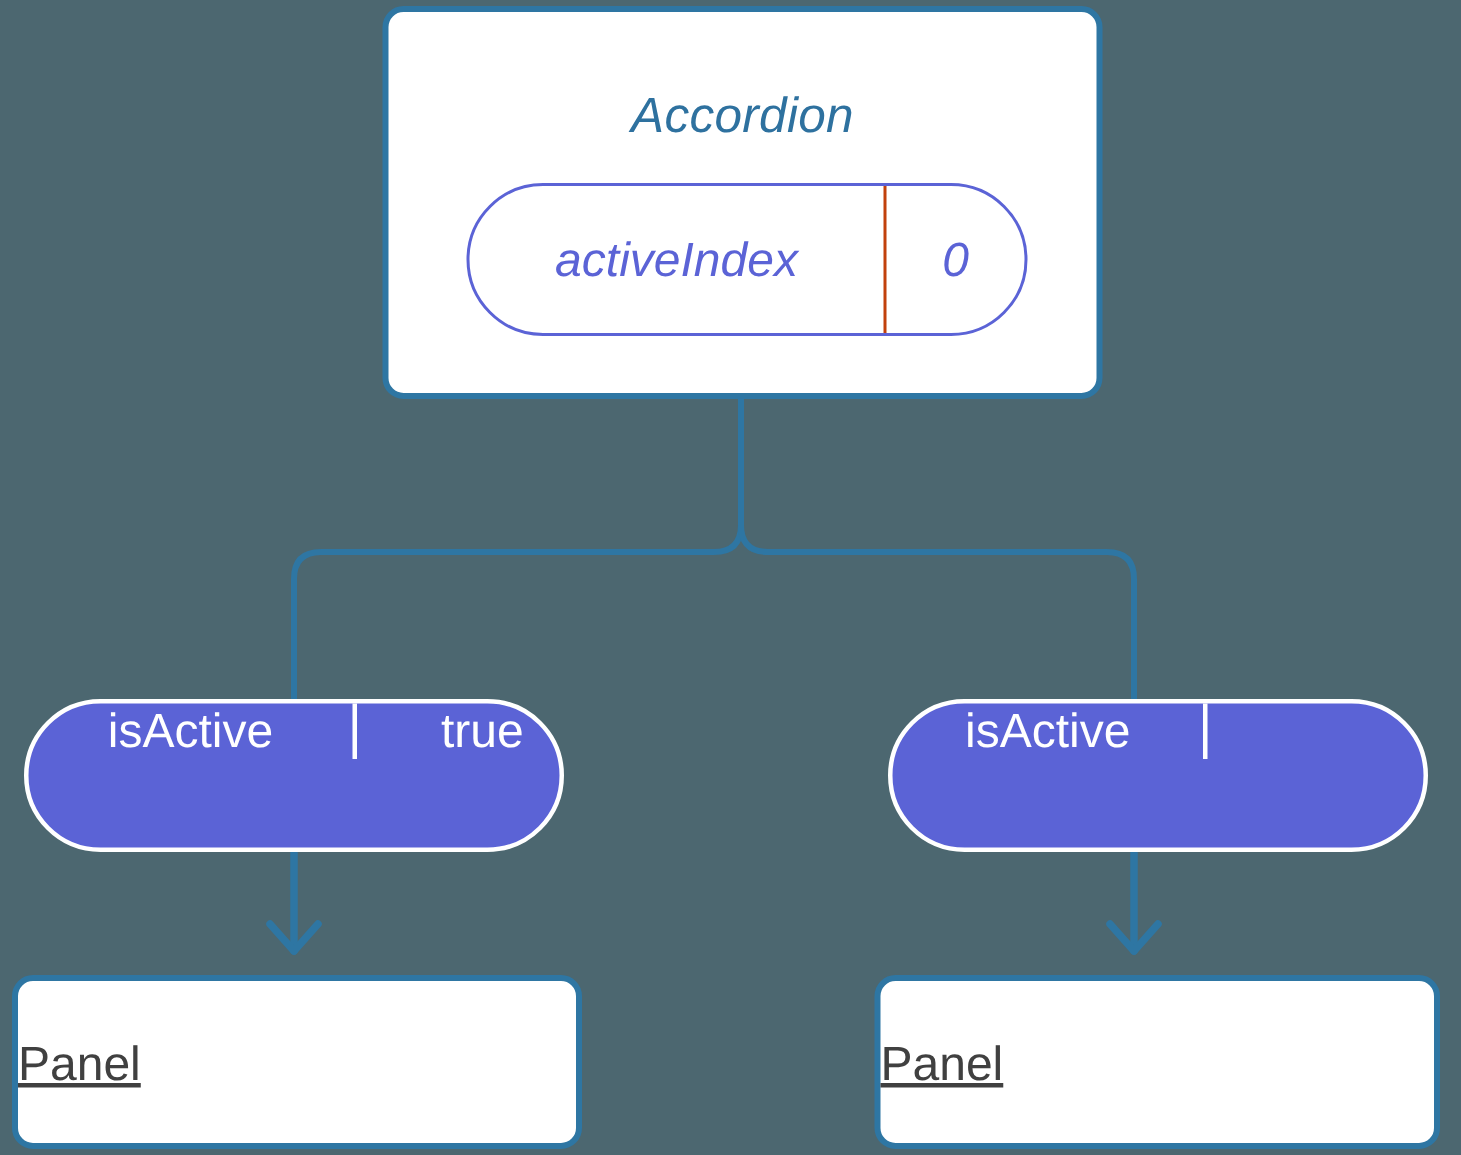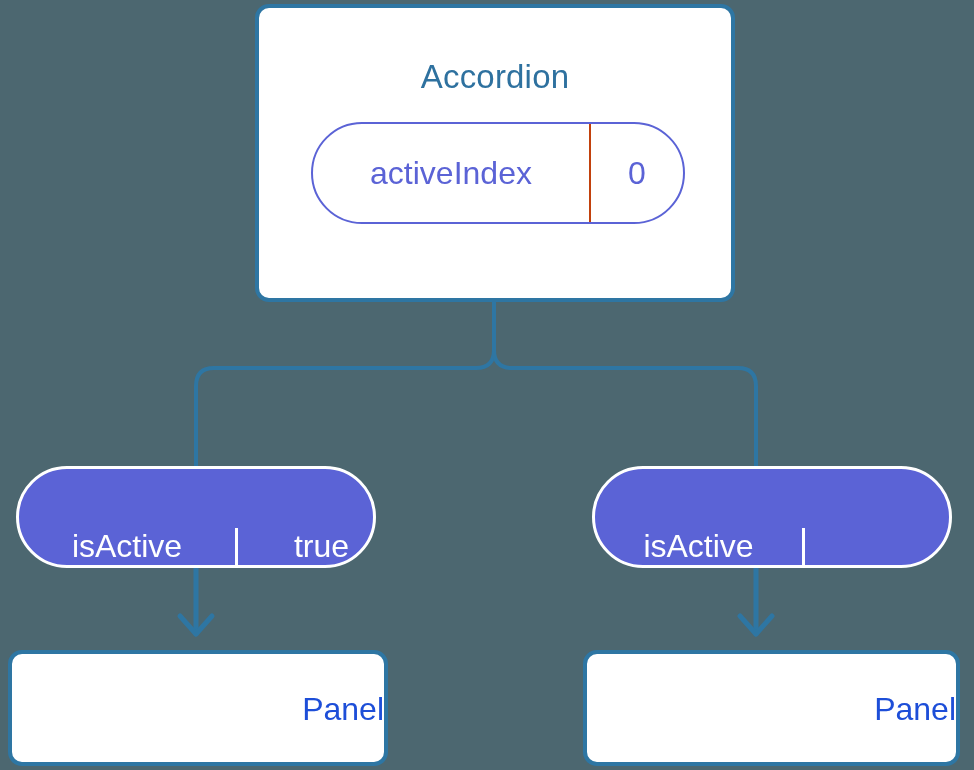--- a/index.html
+++ b/index.html
@@ -33,21 +33,22 @@
     position: absolute;
     background: #ffffff;
     border: 4px solid #2e76a3;
     border-radius: 14px;
     box-sizing: border-box;
   }
   #accordion-card {
     left: 255px;
     top: 4px;
     width: 480px;
-    height: 298px;
+    height: 262px;
+    font-style: italic;
   }
   .card-title {
     position: absolute;
     left: 0;
     right: 0;
     text-align: center;
     color: #2e719f;
     font-size: 33px;
     letter-spacing: 0.2px;
   }
@@ -89,21 +90,21 @@
 
   
   .pill-solid {
     position: absolute;
     height: 102px;
     background: #5b63d6;
     border: 3px solid #ffffff;
     border-radius: 51px;
     box-sizing: border-box;
     display: flex;
-    align-items: flex-end;
+    align-items: flex-start;
     gap: 32px;
   }
   .pill-solid .pill-key {
     display: flex;
     align-items: center;
     justify-content: center;
     color: #ffffff;
     font-size: 32px;
     border-right: 3px solid #ffffff;
     box-sizing: border-box;
@@ -140,23 +141,24 @@
     left: 583px;
     top: 650px;
     width: 377px;
     height: 116px;
   }
   .panel-label {
     position: absolute;
     left: 0;
     right: 0;
     top: 37px;
-    text-align: right;
-    color: #1d4ed8;
-    font-size: 32px;
+    text-align: left;
+    color: #404040;
+    font-size: 32px;
+    text-decoration: underline;
   }
 </style>
 </head>
 <body>
 
 <div id="stage">
 
   <svg class="edges" viewBox="0 0 974 770" width="974" height="770">
 
     <path d="M 494 266 L 494 350 Q 494 368 476 368 L 214 368 Q 196 368 196 386 L 196 466" fill="none" stroke="#2e76a3" stroke-width="4" stroke-linecap="round"></path>

